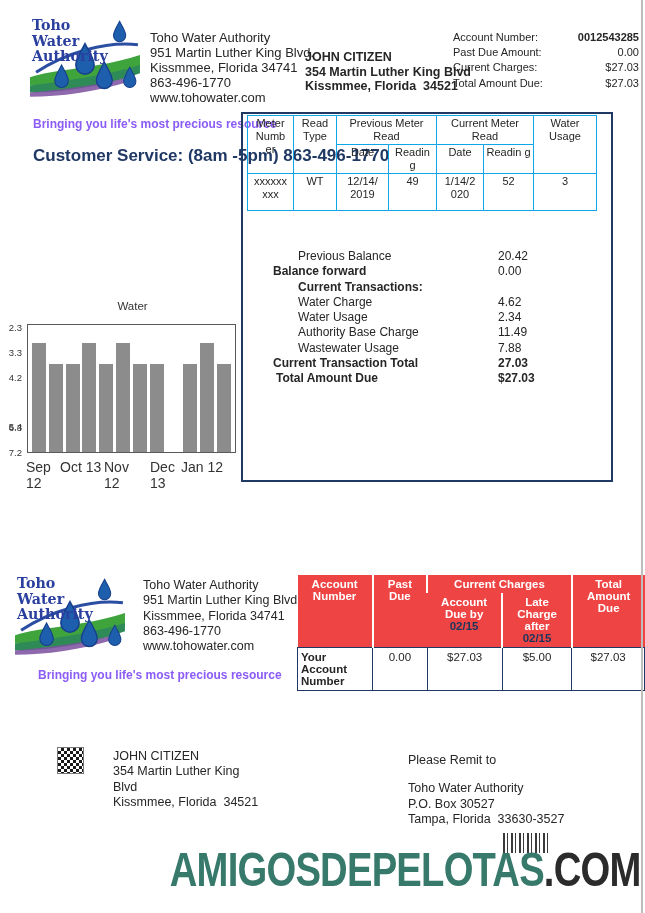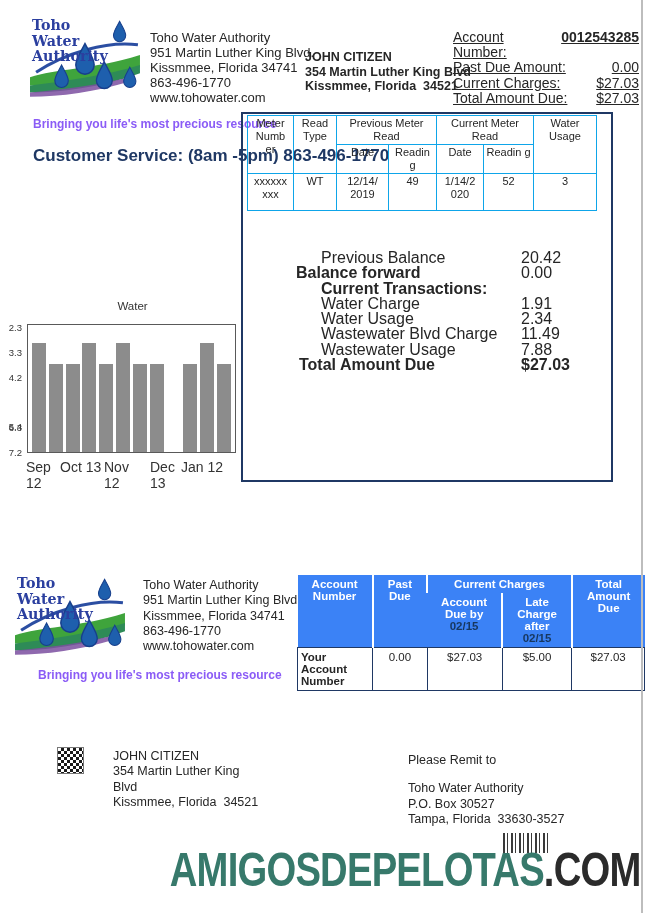--- a/index.html
+++ b/index.html
@@ -5,38 +5,38 @@
   html,body{margin:0;padding:0;}
   body{width:645px;height:913px;position:relative;background:#ffffff;
        font-family:"Liberation Sans",sans-serif;color:#262626;overflow:hidden;}
   .abs{position:absolute;}
   .pre{white-space:pre-wrap;}
 
   
   .logo-svg{width:112px;height:92px;}
   .co-block{font-size:13px;line-height:14.9px;}
   .cust-block{font-size:12.5px;line-height:14.6px;font-weight:bold;}
-  .summary{width:186px;font-size:14px;line-height:15.2px;text-decoration:underline;}
+  .summary{width:186px;font-size:11px;line-height:15.2px;}
   .summary .srow{display:flex;justify-content:space-between;}
   .summary .srow:first-child .sval{font-weight:bold;}
   .tagline{color:#8b5cf6;font-weight:bold;font-size:12px;}
   .cust-serv{color:#1F3864;font-weight:bold;font-size:17px;}
 
   
   .bigbox{left:241px;top:112px;width:368px;height:366px;border:2px solid #1F3864;}
 
   
   table.meter{border-collapse:collapse;font-size:11px;text-align:center;line-height:1.18;}
   table.meter th,table.meter td{border:1px solid #0ea5e9;padding:1px 2px;font-weight:normal;vertical-align:top;}
   table.meter .w1{width:41px}.w2{width:38px}.w3{width:47px}.w4{width:43px}
   .w5{width:42px}.w6{width:45px}.w7{width:58px}
   table.meter td{height:34px;}
 
   
-  .tx{left:278px;top:249px;width:330px;font-size:16px;}
+  .tx{left:255px;top:249px;width:330px;font-size:12px;}
   .tx .trow{display:flex;height:15.3px;align-items:flex-start;}
   .tx .tlabel{flex:0 0 236px;padding-left:43px;box-sizing:border-box;}
   .tx .flush .tlabel{padding-left:18px;}
   .tx .flush2 .tlabel{padding-left:21px;}
   .tx .bl .tlabel{font-weight:bold;}
   .tx .bv .tval{font-weight:bold;}
   .tx .tval{width:52px;padding-left:7px;}
   .tx .ul .tval{border-bottom:1px solid #555;}
 
   
@@ -44,21 +44,21 @@
   .plot{left:27px;top:324px;width:209px;height:129px;border:1.5px solid #595959;
         display:flex;align-items:flex-end;justify-content:space-between;
         padding:0 4px;box-sizing:border-box;}
   .bar{width:14px;}
   .ylab{width:22px;text-align:right;font-size:9.5px;color:#333;height:12px;}
   .xlab{top:459px;width:44px;font-size:14px;color:#333;}
 
   
   .co-block2{font-size:12.5px;line-height:15.3px;}
   table.acct{border-collapse:collapse;font-size:11.5px;table-layout:fixed;}
-  table.acct th{background:#3b82f6;color:#ffffff;font-weight:bold;vertical-align:top;
+  table.acct th{background:#ef4444;color:#ffffff;font-weight:bold;vertical-align:top;
                 padding:3px 14px;border-left:2px solid #ffffff;text-align:center;}
   table.acct th:first-child{border-left:none;}
   table.acct .hdate{display:block;color:#17375E;font-weight:bold;}
   table.acct td{background:#ffffff;border:1px solid #1F3864;padding:3px 3px;height:21px;
                 text-align:center;vertical-align:top;}
   table.acct td.acc{font-weight:bold;text-align:left;}
   .ca1{width:78px}.ca2{width:42px}.ca3{width:66px}.ca4{width:52px}.ca5{width:75px}
 
   .mail-block{font-size:12.5px;line-height:15.3px;}
   .remit-title{font-size:12.5px;}
@@ -176,33 +176,37 @@
   <div class="trow flush bl">
     <span class="tlabel">Balance forward</span>
     <span class="tval">0.00</span>
   </div>
   <div class="trow bl">
     <span class="tlabel">Current Transactions:</span>
     <span class="tval"></span>
   </div>
   <div class="trow">
     <span class="tlabel">Water Charge</span>
-    <span class="tval">1.91</span>
+    <span class="tval">4.62</span>
   </div>
   <div class="trow">
     <span class="tlabel">Water Usage</span>
     <span class="tval">2.34</span>
   </div>
   <div class="trow">
-    <span class="tlabel">Wastewater Blvd Charge</span>
+    <span class="tlabel">Authority Base Charge</span>
     <span class="tval">11.49</span>
   </div>
   <div class="trow">
     <span class="tlabel">Wastewater Usage</span>
     <span class="tval">7.88</span>
+  </div>
+  <div class="trow flush bl bv">
+    <span class="tlabel">Current Transaction Total</span>
+    <span class="tval">27.03</span>
   </div>
   <div class="trow flush2 bl bv">
     <span class="tlabel">Total Amount Due</span>
     <span class="tval">$27.03</span>
   </div>
 </div>
 
 <div class="abs chart-title">Water</div>
 <div class="abs plot">
 

